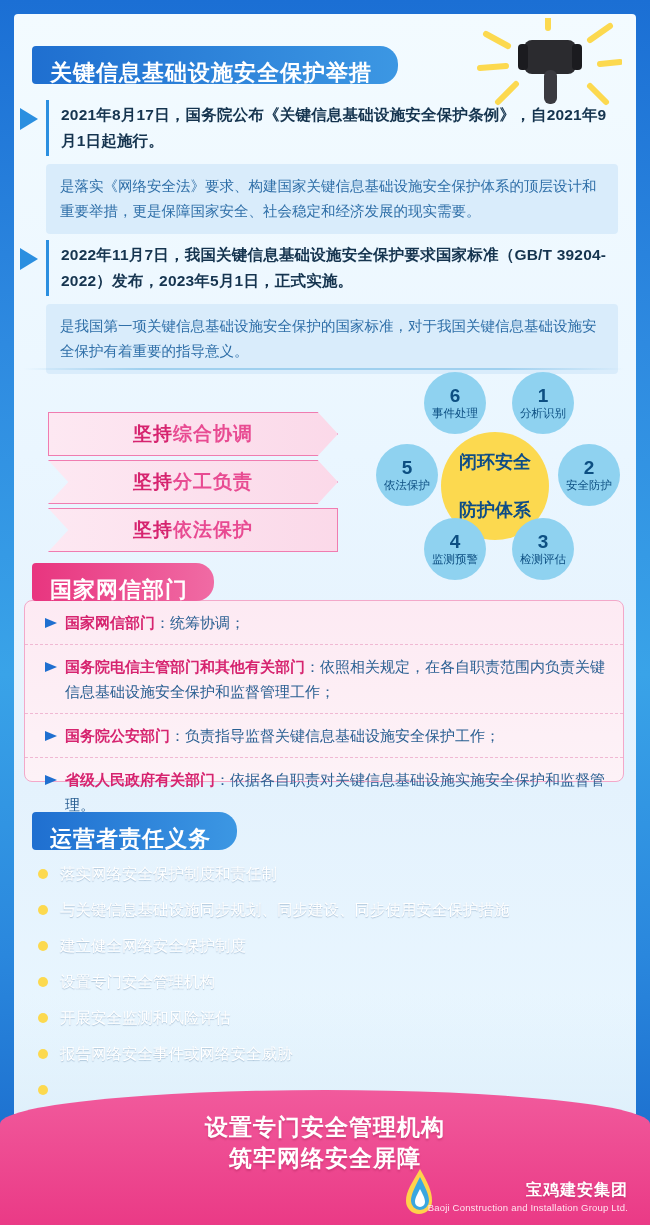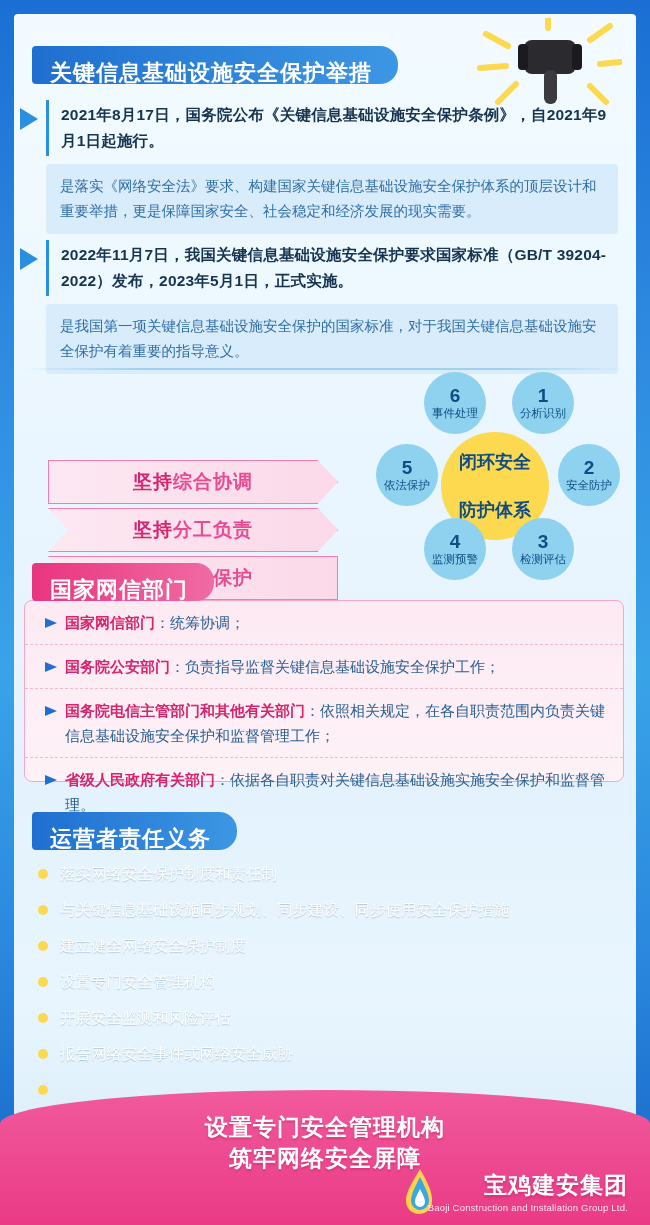--- a/index.html
+++ b/index.html
@@ -75,21 +75,21 @@
     color: #2f6fa8;
   }
 
   
   .divider {
     position:absolute; left: 24px; width: 600px; height: 2px;
     background: linear-gradient(90deg,rgba(120,180,225,0) 0%, #9fd0ef 20%, #9fd0ef 80%, rgba(120,180,225,0) 100%);
   }
 
   
-  .chev-box { position:absolute; left: 48px; top: 412px; width: 290px; margin-top: 48px; }
+  .chev-box { position:absolute; left: 48px; top: 412px; width: 290px; }
   .chev {
     position: relative;
     height: 44px;
     margin-bottom: 4px;
     background: linear-gradient(90deg,#fde8f2 0%,#fbd9e9 100%);
     border: 1.6px solid #f07cb0;
     display:flex; align-items:center; justify-content:center;
     color:#d6246f; font-size:19px; font-weight:bold; letter-spacing:1px;
     clip-path: polygon(0 0, 93% 0, 100% 50%, 93% 100%, 0 100%, 7% 50%);
   }
@@ -168,21 +168,21 @@
     text-align:center; color:#ffffff;
     font-size: 23px; font-weight:bold; line-height: 31px;
     letter-spacing: 1px;
     text-shadow: 0 2px 2px rgba(150,20,70,.3);
   }
   .brand {
     position:absolute; right: 22px; bottom: 12px;
     text-align: right; z-index: 6;
   }
   .brand .cn {
-    color:#ffffff; font-size: 23px; font-weight: bold; letter-spacing:1px;
+    color:#ffffff; font-size: 16px; font-weight: bold; letter-spacing:1px;
     text-shadow: 0 2px 3px rgba(140,20,70,.35);
     font-family: Liberation Mono, monospace;
   }
   .brand .en { color:#ffe3ef; font-size: 9.5px; letter-spacing:.2px; margin-top:1px;}
   .logo-mark { position:absolute; right: 208px; bottom: 8px; width: 46px; height: 50px; z-index:6;}
 </style>
 </head>
 <body>
 
 <div id="poster">
@@ -268,25 +268,25 @@
 
   <div class="title-pill pill-pink" style="left:32px; top:563px;">国家网信部门</div>
 
   <div class="dept-box">
     <div class="dept-row">
       <span class="bullet"></span>
       <b>国家网信部门</b><span>：统筹协调；</span>
     </div>
     <div class="dept-row">
       <span class="bullet"></span>
-      <b>国务院公安部门</b><span>：负责指导监督关键信息基础设施安全保护工作；</span>
+      <b>国务院电信主管部门和其他有关部门</b><span>：依照相关规定，在各自职责范围内负责关键信息基础设施安全保护和监督管理工作；</span>
     </div>
     <div class="dept-row">
       <span class="bullet"></span>
-      <b>国务院电信主管部门和其他有关部门</b><span>：依照相关规定，在各自职责范围内负责关键信息基础设施安全保护和监督管理工作；</span>
+      <b>国务院公安部门</b><span>：负责指导监督关键信息基础设施安全保护工作；</span>
     </div>
     <div class="dept-row">
       <span class="bullet"></span>
       <b>省级人民政府有关部门</b><span>：依据各自职责对关键信息基础设施实施安全保护和监督管理。</span>
     </div>
   </div>
 
   <div class="title-pill pill-blue" style="left:32px; top:812px;">运营者责任义务</div>
 
   <div class="duty-list">

